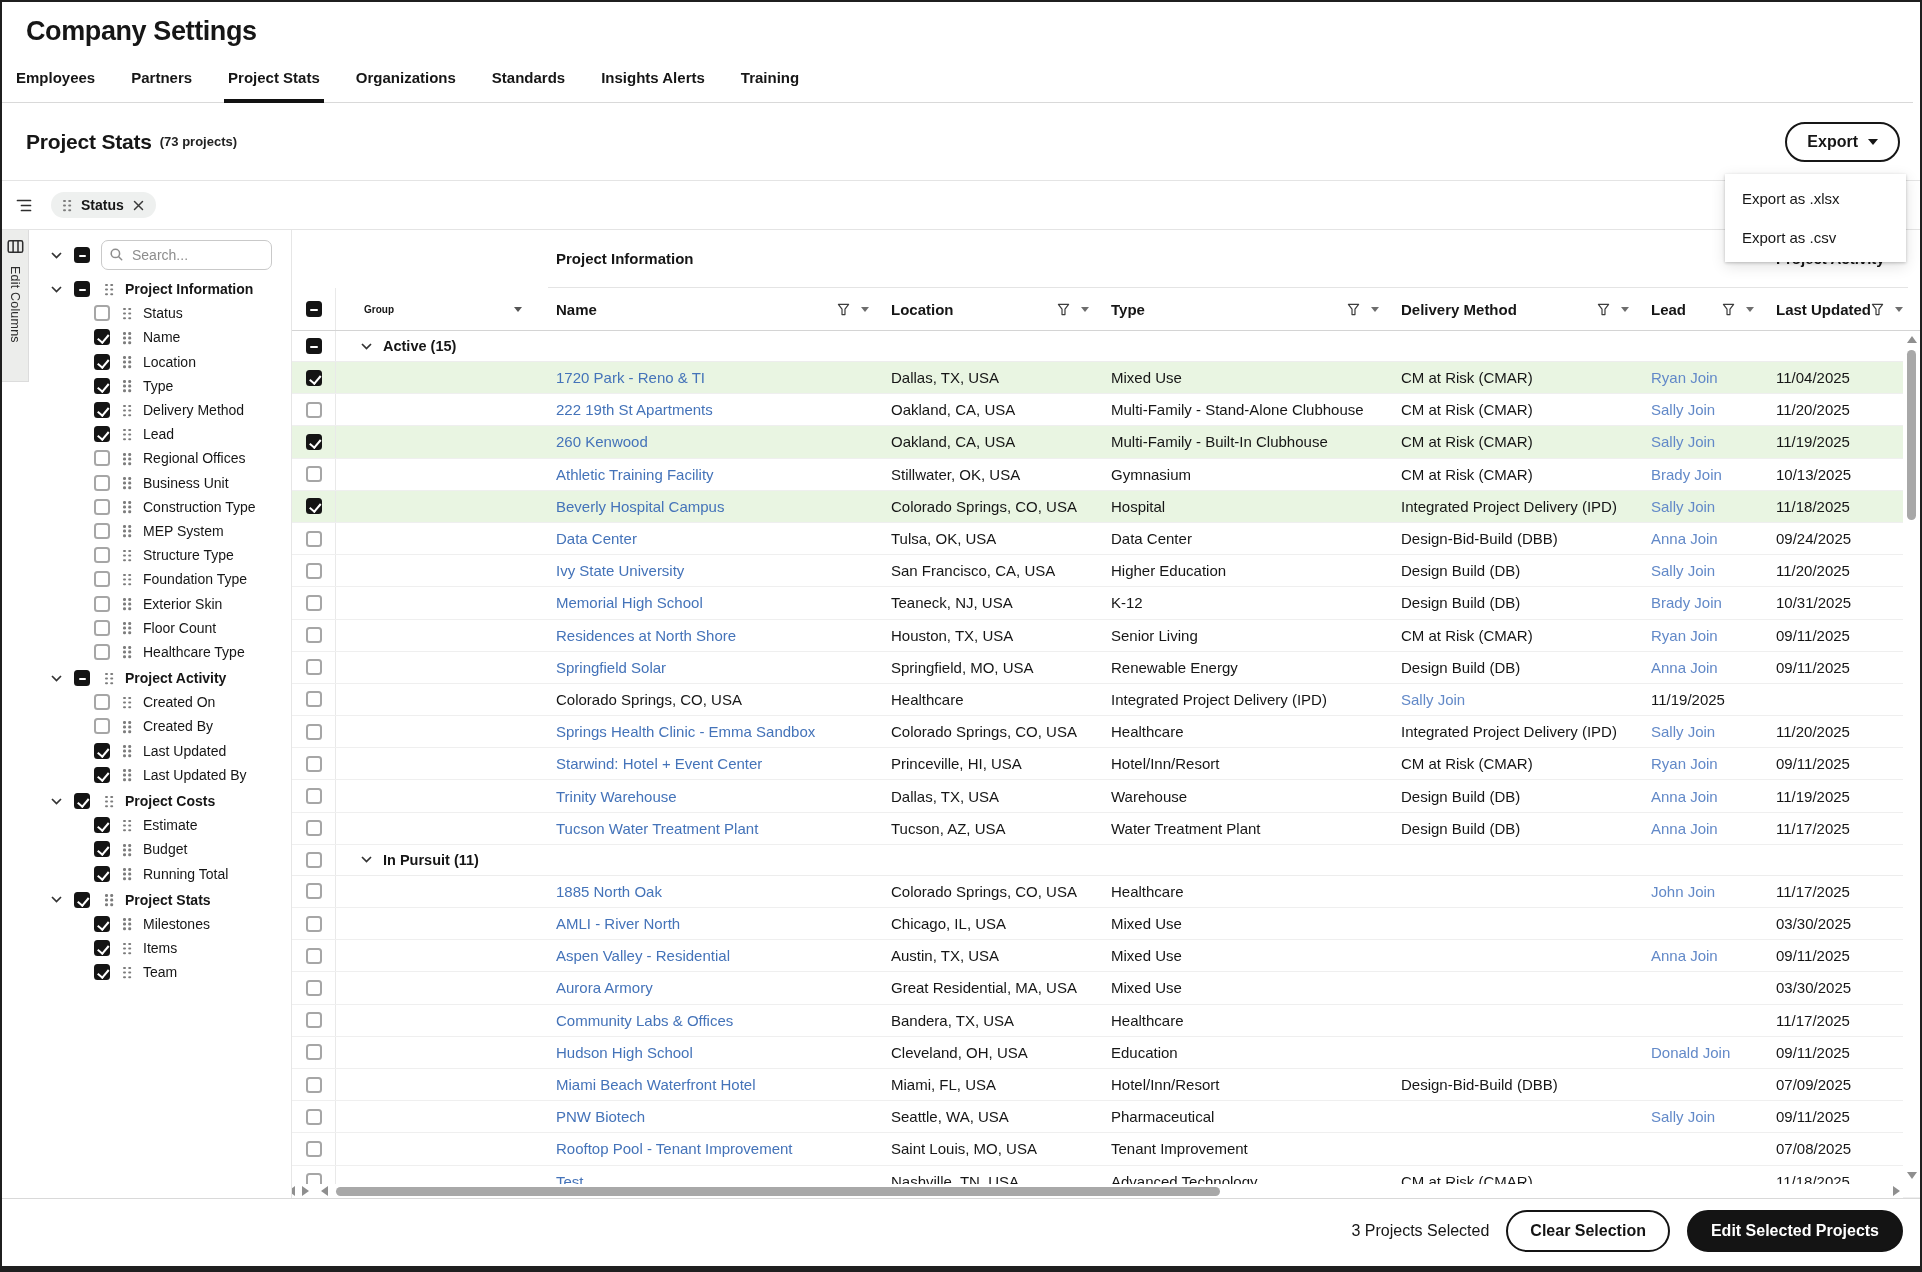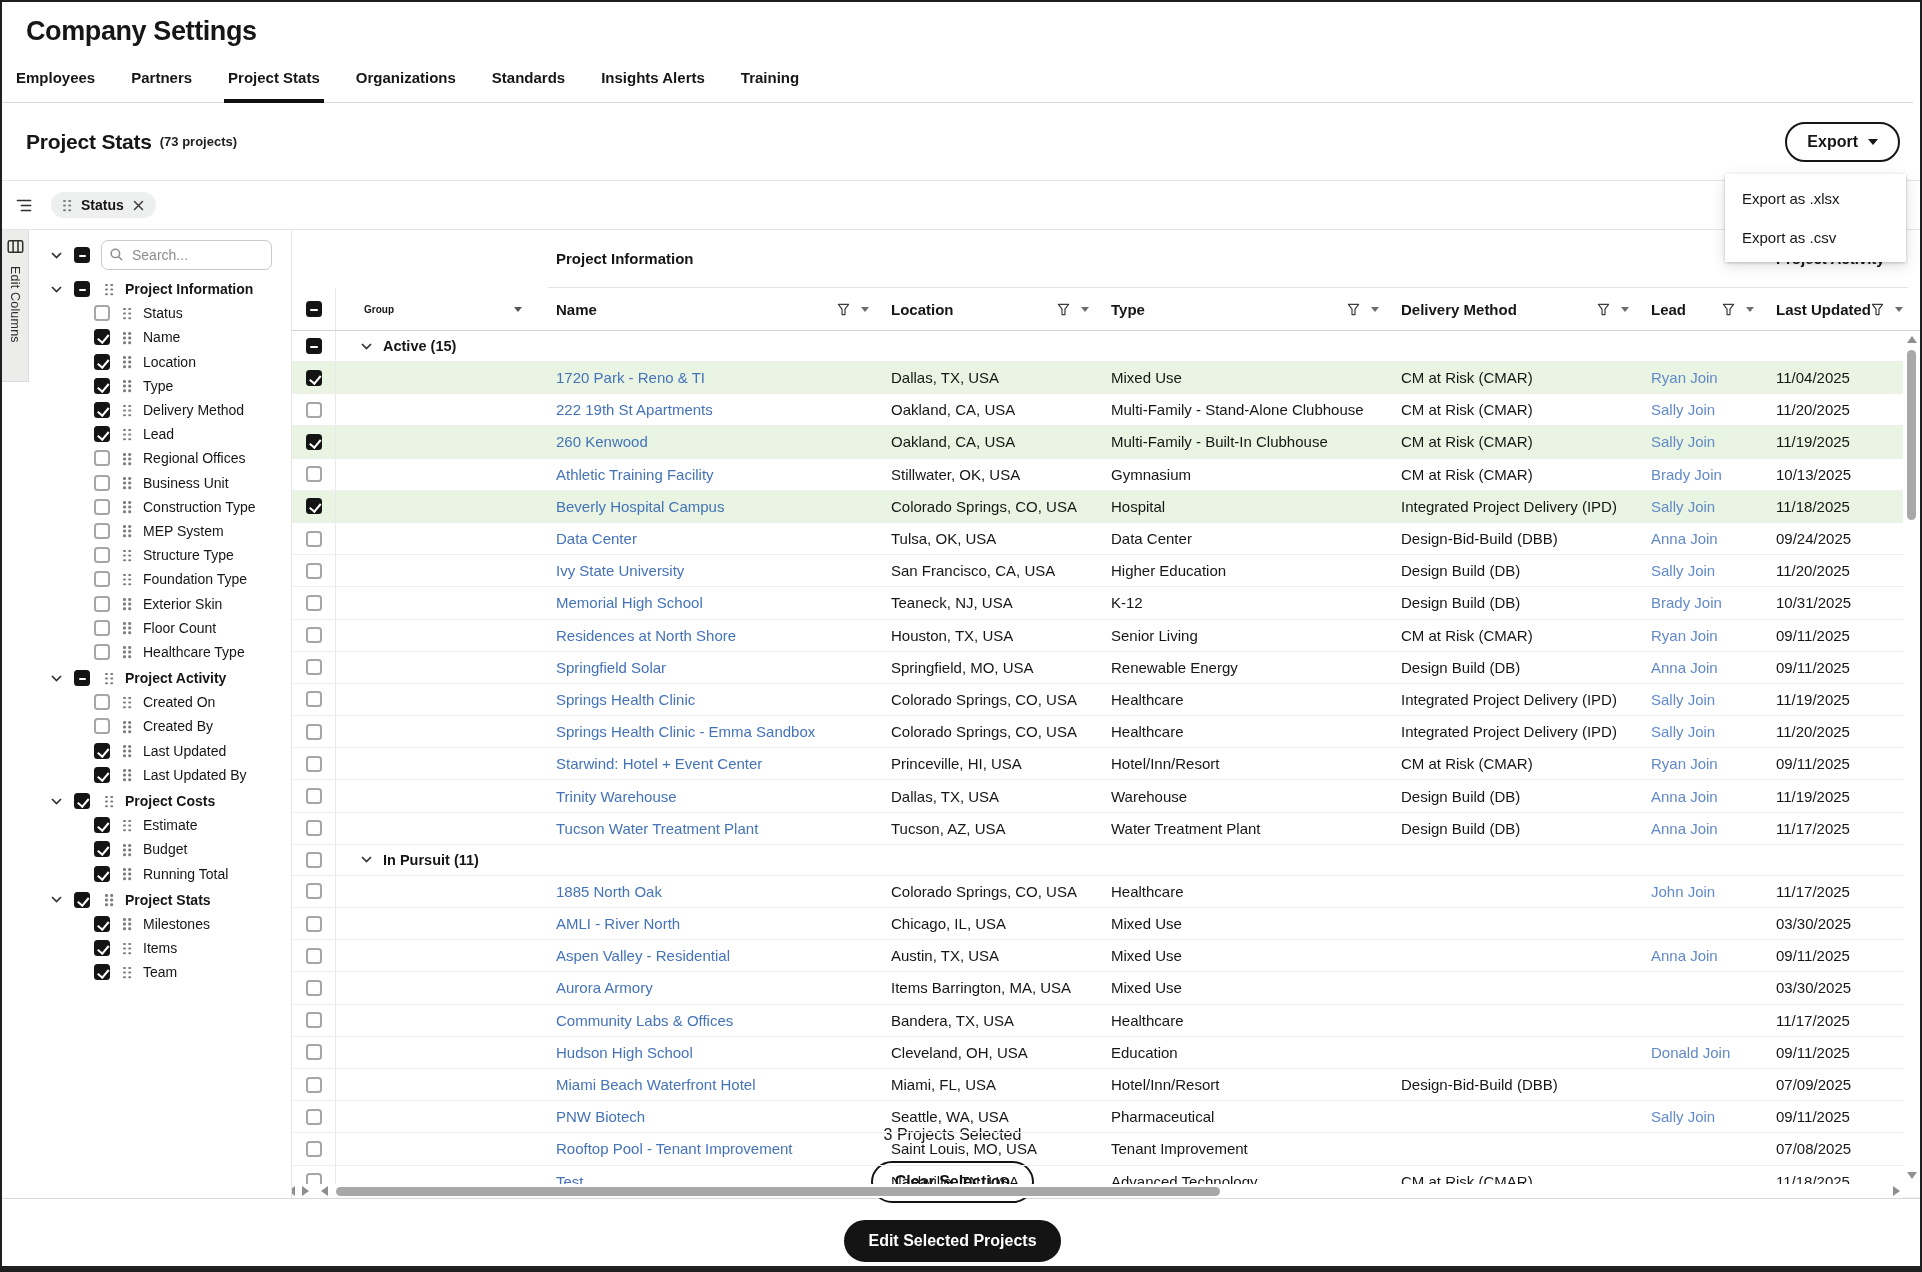--- a/index.html
+++ b/index.html
@@ -108,21 +108,21 @@
   .pane-arrows { display:flex; gap:7px; margin-left:-4px; padding-left:0; }
   .h-track { flex:1; height:10px; display:flex; align-items:center; margin:0 6px 0 8px; }
   .h-thumb { width:57%; height:9px; background:#a8a8a8; border-radius:4.5px; cursor:grab; }
   .vscroll { position:absolute; top:101px; right:0; bottom:14px; width:17px; background:#fff; }
   .vscroll .tri-u { position:absolute; top:5px; left:3.5px; }
   .vscroll .tri-d { position:absolute; bottom:5px; left:3.5px; }
   .v-thumb { position:absolute; top:19px; left:4px; width:9px; height:170px; background:#a8a8a8; border-radius:4.5px; cursor:grab; }
 
   
   .footer { height:64px; border-top:1px solid #d9d9d9; display:flex; align-items:center;
-            justify-content:flex-end; gap:17px; padding-right:17px; background:#fff;flex-direction:column; }
+            justify-content:flex-end; gap:17px; padding-right:17px; background:#fff; }
   .sel-text { font-size:16px; }
   .btn-outline { background:#fff; border:2.5px solid #141414; border-radius:23px; padding:10px 22px;
             font-family:inherit; font-size:16px; font-weight:700; color:#141414; cursor:pointer; }
   .btn-dark { background:#141414; border:2.5px solid #141414; border-radius:23px; padding:10px 22px;
             font-family:inherit; font-size:16px; font-weight:700; color:#fff; cursor:pointer; }
 
   
   .export-menu { position:absolute; top:172px; right:14px; width:181px; background:#fff; z-index:60;
             box-shadow:0 1px 3px rgba(0,0,0,0.22), 0 4px 14px rgba(0,0,0,0.12); padding:5px 0; }
   .export-menu .mi { padding:11px 17px; font-size:15px; cursor:pointer; white-space:nowrap; }
@@ -616,23 +616,20 @@
             <div class="cell">
               <span class="lead-link">Anna Join</span>
             </div>
             <div class="cell">09/11/2025</div>
           </div>
           <div class="grid drow">
             <div class="c-cb">
               <span class="cb unchecked"></span>
             </div>
             <div class="cell"></div>
-            <div class="cell">
-              <span class="link">Springs Health Clinic</span>
-            </div>
             <div class="cell">Colorado Springs, CO, USA</div>
             <div class="cell">Healthcare</div>
             <div class="cell">Integrated Project Delivery (IPD)</div>
             <div class="cell">
               <span class="lead-link">Sally Join</span>
             </div>
             <div class="cell">11/19/2025</div>
           </div>
           <div class="grid drow">
             <div class="c-cb">
@@ -758,21 +755,21 @@
             <div class="cell">09/11/2025</div>
           </div>
           <div class="grid drow">
             <div class="c-cb">
               <span class="cb unchecked"></span>
             </div>
             <div class="cell"></div>
             <div class="cell">
               <span class="link">Aurora Armory</span>
             </div>
-            <div class="cell">Items Barrington, MA, USA</div>
+            <div class="cell">Great Residential, MA, USA</div>
             <div class="cell">Mixed Use</div>
             <div class="cell"></div>
             <div class="cell"></div>
             <div class="cell">03/30/2025</div>
           </div>
           <div class="grid drow">
             <div class="c-cb">
               <span class="cb unchecked"></span>
             </div>
             <div class="cell"></div>

